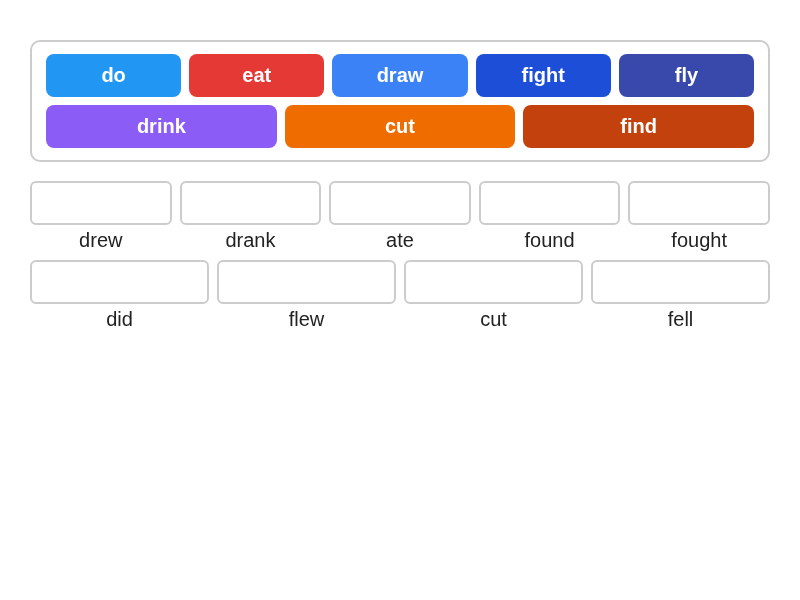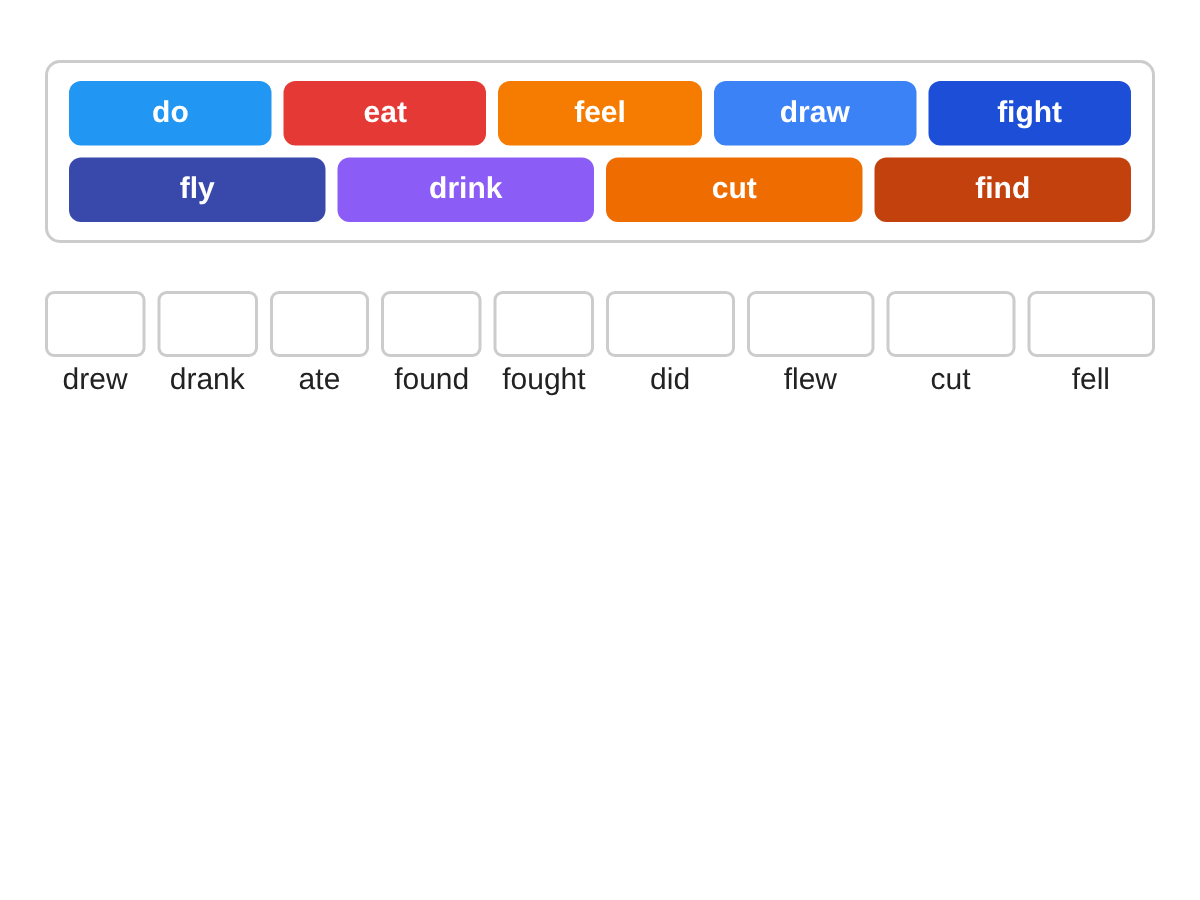--- a/index.html
+++ b/index.html
@@ -18,21 +18,21 @@
 
     
     .card-container {
       border: 2px solid #ccc;
       border-radius: 10px;
       padding: 12px 14px;
       display: flex;
       flex-wrap: wrap;
       gap: 8px;
       width: 100%;
-      margin-bottom: 32px;
+      margin-bottom: 19px;
     }
 
     .word-btn {
       border: none;
       border-radius: 8px;
       color: #fff;
       font-size: 20px;
       font-weight: bold;
       padding: 10px 0;
       cursor: pointer;
@@ -49,20 +49,21 @@
     .btn-indigo     { background: #3949ab; }
     .btn-teal       { background: #8b5cf6; }
     .btn-orange2    { background: #ef6c00; }
     .btn-violet     { background: #6a1b9a; }
     .btn-blue2      { background: #c2410c; }
 
     
     .answer-area {
       width: 100%;
       display: flex;
+      flex-direction: column;
       gap: 8px;
     }
 
     .answer-row {
       display: flex;
       justify-content: space-between;
       gap: 8px;
       width: 100%;
     }
 
@@ -88,21 +89,20 @@
       color: #222;
       text-align: center;
     }
   </style>
 </head>
 <body>
 
 <div class="card-container" id="card-container">
     <button class="word-btn btn-blue">do</button>
     <button class="word-btn btn-red">eat</button>
-    <button class="word-btn btn-orange">feel</button>
     <button class="word-btn btn-green">draw</button>
     <button class="word-btn btn-purple">fight</button>
     <button class="word-btn btn-indigo">fly</button>
     <button class="word-btn btn-teal">drink</button>
     <button class="word-btn btn-orange2">cut</button>
     <button class="word-btn btn-blue2">find</button>
   </div>
 
 <div class="answer-area">
   <div class="answer-row" id="row1-boxes">

